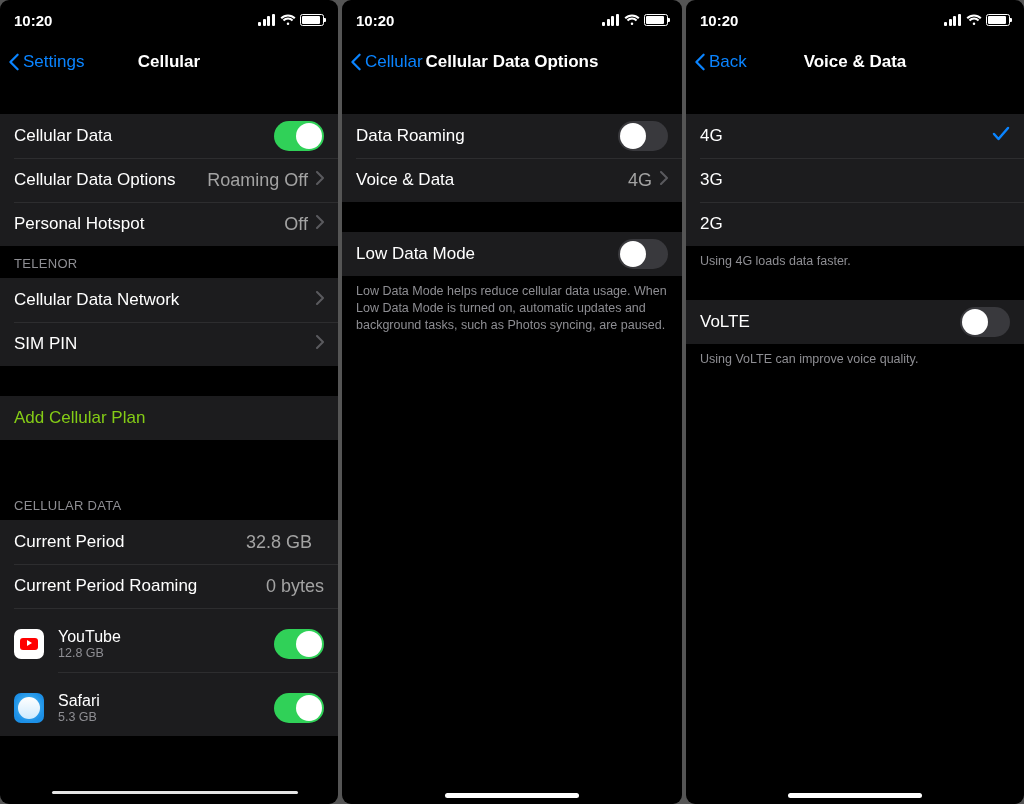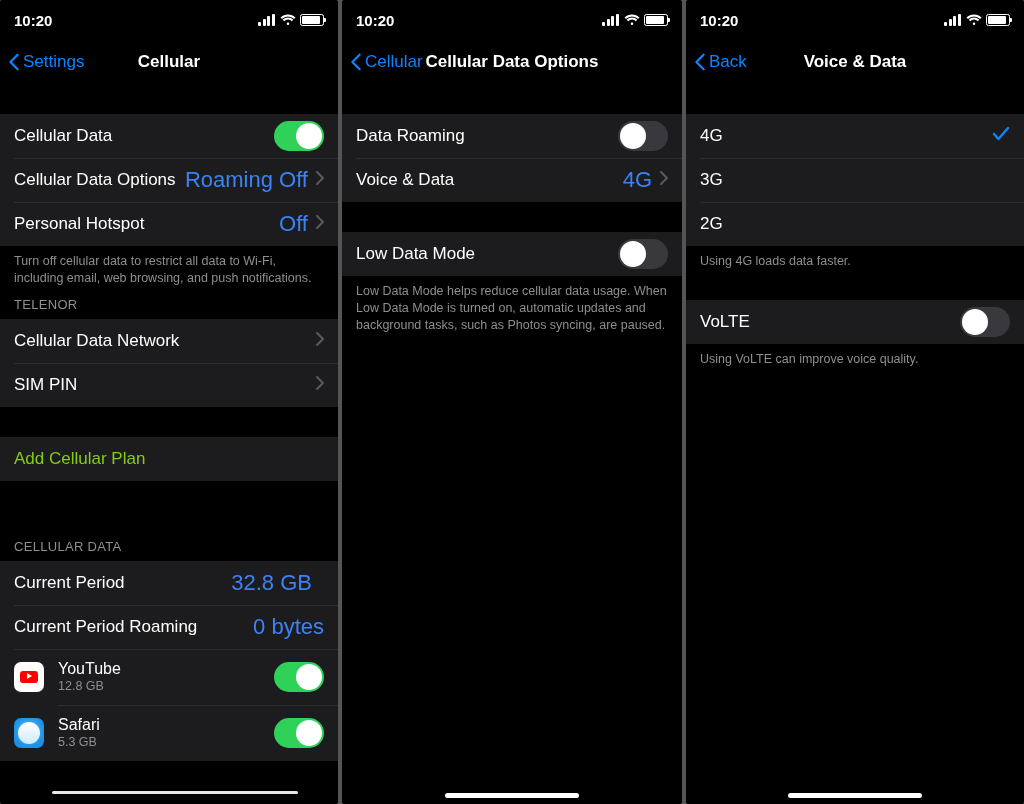--- a/index.html
+++ b/index.html
@@ -1,17 +1,17 @@
 <!DOCTYPE html>
 <html><head>
 <meta charset="utf-8">
 <style>
   html,body{margin:0;padding:0;background:#3a3a3a;font-family:-apple-system,BlinkMacSystemFont,"Helvetica Neue",sans-serif;-webkit-font-smoothing:antialiased}
   .stage{width:1024px;height:804px;display:flex;gap:4px;background:#555}
-  .phone{width:338px;height:804px;background:#000;position:relative;overflow:hidden;border-radius:2px}
+  .phone{width:338px;height:804px;background:#000;position:relative;overflow:hidden;border-radius:9px}
   .phone:nth-child(2){width:340px}
 
   
   .status{height:40px;display:flex;align-items:center;justify-content:space-between;padding:0 14px;color:#fff;font-size:15px;font-weight:600}
   .status .icons{display:flex;align-items:center;gap:4px}
   .sig{width:18px;height:12px;display:flex;align-items:flex-end;gap:1.5px}
   .sig span{width:3px;background:#fff;border-radius:1px}
   .sig span:nth-child(1){height:4px}.sig span:nth-child(2){height:7px}.sig span:nth-child(3){height:10px}.sig span:nth-child(4){height:12px}
   .wifi{width:16px;height:12px}
   .batt{width:24px;height:12px;border:1px solid #fff;border-radius:2.5px;position:relative;box-sizing:border-box}
@@ -24,21 +24,21 @@
   .nav .title{font-size:17px;font-weight:600}
   .chev-left{width:12px;height:18px;margin-right:3px}
 
   
   .group{margin-top:30px}
   .group.tight{margin-top:10px}
   .row{min-height:44px;padding:0 14px;display:flex;align-items:center;background:#1c1c1e;color:#fff;font-size:17px;position:relative}
   .row + .row::before{content:"";position:absolute;top:0;left:14px;right:0;height:.5px;background:#2d2d2f}
   .row.icon-row + .row.icon-row::before{left:58px}
   .row .spacer{flex:1}
-  .row .value{color:#3b82f6;font-size:22px;margin-right:8px}
+  .row .value{color:#a3a3a3;font-size:18px;margin-right:8px}
   .row .chev{color:#5a5a5e}
   .chev svg{width:8px;height:14px}
   .footer{padding:7px 14px 0 14px;color:#8e8e93;font-size:12.5px;line-height:1.35}
   .header{padding:0 14px 7px 14px;color:#8e8e93;font-size:13px;text-transform:uppercase;letter-spacing:.3px}
 
   .link{color:#84cc16}
 
   
   .toggle{width:50px;height:30px;border-radius:15px;background:#39393d;position:relative;flex:0 0 auto}
   .toggle.on{background:#30d158}
@@ -52,21 +52,21 @@
   .yt::before{content:"";width:18px;height:12px;background:#ff0000;border-radius:3px;display:block}
   .yt::after{content:"";position:absolute;left:13px;top:11px;border-left:5px solid #fff;border-top:3.5px solid transparent;border-bottom:3.5px solid transparent}
   .sf{background:radial-gradient(circle at 50% 45%,#5ac8fa 0%,#1c8fe6 70%);position:relative;overflow:hidden}
   .sf::after{content:"";position:absolute;left:50%;top:50%;transform:translate(-50%,-50%);width:22px;height:22px;border-radius:11px;background:linear-gradient(#fff,#cfeafd)}
   .sf .needle{position:absolute;left:50%;top:50%;width:0;height:0;transform:translate(-50%,-50%) rotate(40deg)}
   .sf .needle::before{content:"";position:absolute;left:-3px;top:-10px;border-left:3px solid transparent;border-right:3px solid transparent;border-bottom:10px solid #ff3b30}
   .sf .needle::after{content:"";position:absolute;left:-3px;top:0;border-left:3px solid transparent;border-right:3px solid transparent;border-top:10px solid #fff}
   .app-meta{display:flex;flex-direction:column;line-height:1.15}
   .app-meta .name{font-size:16px}
   .app-meta .size{font-size:12.5px;color:#8e8e93}
-  .row.icon-row{padding-top:6px;padding-bottom:6px}
+  .row.icon-row{padding-top:14px;padding-bottom:6px}
 
   .check{color:#0a84ff}
   .check svg{width:18px;height:16px}
 
   
   .home{position:absolute;bottom:6px;left:50%;transform:translateX(-50%);width:134px;height:5px;background:#fff;border-radius:3px}
 
   
   .scroll-ind{position:absolute;bottom:10px;left:52px;right:40px;height:3px;background:#fff;border-radius:2px;opacity:.9}
 </style>
@@ -121,21 +121,20 @@
       </div>
       <div class="row">
         <span>Personal Hotspot</span>
         <div class="spacer"></div>
         <span class="value">Off</span>
         <span class="chev"><svg viewBox="0 0 8 14">
               <path d="M1 1l6 6-6 6" stroke="#5a5a5e" stroke-width="2" fill="none" stroke-linecap="round" stroke-linejoin="round"></path>
             </svg></span>
       </div>
     </div>
-    <div class="footer">Turn off cellular data to restrict all data to Wi-Fi, including email, web browsing, and push notifications.</div>
 
     <div class="group tight">
       <div class="header">TELENOR</div>
       <div class="row">
         <span>Cellular Data Network</span>
         <div class="spacer"></div>
         <span class="chev"><svg viewBox="0 0 8 14">
               <path d="M1 1l6 6-6 6" stroke="#5a5a5e" stroke-width="2" fill="none" stroke-linecap="round" stroke-linejoin="round"></path>
             </svg></span>
       </div>

